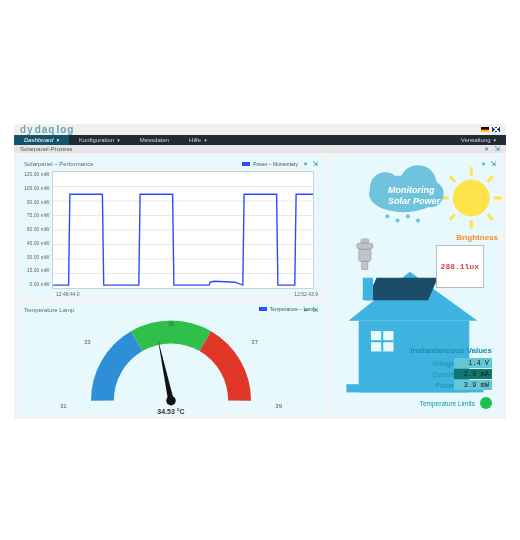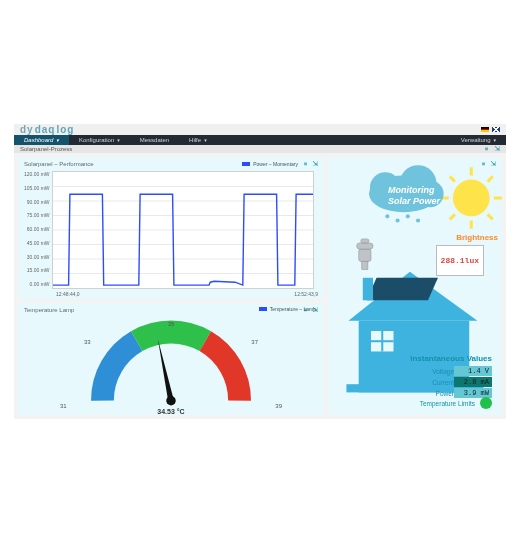--- a/index.html
+++ b/index.html
@@ -59,22 +59,22 @@
   
   .gauge-area{flex:1;display:flex;align-items:center;justify-content:center;position:relative;}
   .gauge-svg{width:200px;height:100px;}
   .glabel{position:absolute;font-size:6px;color:#555;}
   .gauge-value{position:absolute;bottom:-2px;left:50%;transform:translateX(-50%);font-weight:bold;font-size:7px;color:#333;}
   .gauge-legend{position:absolute;right:8px;top:3px;font-size:5px;color:#455;display:flex;align-items:center;gap:3px;}
   
   .info-panel{position:relative;overflow:hidden;}
   .info-title{position:absolute;left:60px;top:28px;color:#fff;font-weight:bold;font-style:italic;font-size:9px;text-align:left;line-height:11px;}
   .brightness-label{position:absolute;right:4px;top:76px;color:var(--orange);font-weight:bold;font-size:8px;}
-  .brightness-val{position:absolute;right:18px;top:88px;background:#fff;border:1px solid #bbb;padding:10px 4px;color:#d44;font-family:'Courier New',monospace;font-weight:bold;font-size:8px;}
-  .inst-box{position:absolute;right:10px;bottom:16px;text-align:right;}
+  .brightness-val{position:absolute;right:18px;top:88px;background:#fff;border:1px solid #bbb;padding:16px 4px;color:#d44;font-family:'Courier New',monospace;font-weight:bold;font-size:8px;}
+  .inst-box{position:absolute;right:10px;bottom:24px;text-align:right;}
   .inst-title{color:var(--teal-dark);font-weight:bold;font-size:8px;margin-bottom:3px;}
   .inst-row{display:flex;justify-content:flex-end;align-items:center;gap:0;margin:1px 0;}
   .inst-label{color:var(--teal-dark);font-size:6.5px;}
   .inst-val{font-family:'Courier New',monospace;background:var(--teal-mid);color:#122;padding:1px 3px;font-size:7px;min-width:32px;text-align:right;}
   .inst-val.alt{background:#0f766e;}
   .tlimits{position:absolute;right:10px;bottom:6px;display:flex;align-items:center;gap:5px;}
   .tlimits span{color:var(--teal-dark);font-size:6.5px;}
   .dot-green{width:12px;height:12px;border-radius:50%;background:#1fc14a;}
   
   .scene{position:absolute;inset:0;}

